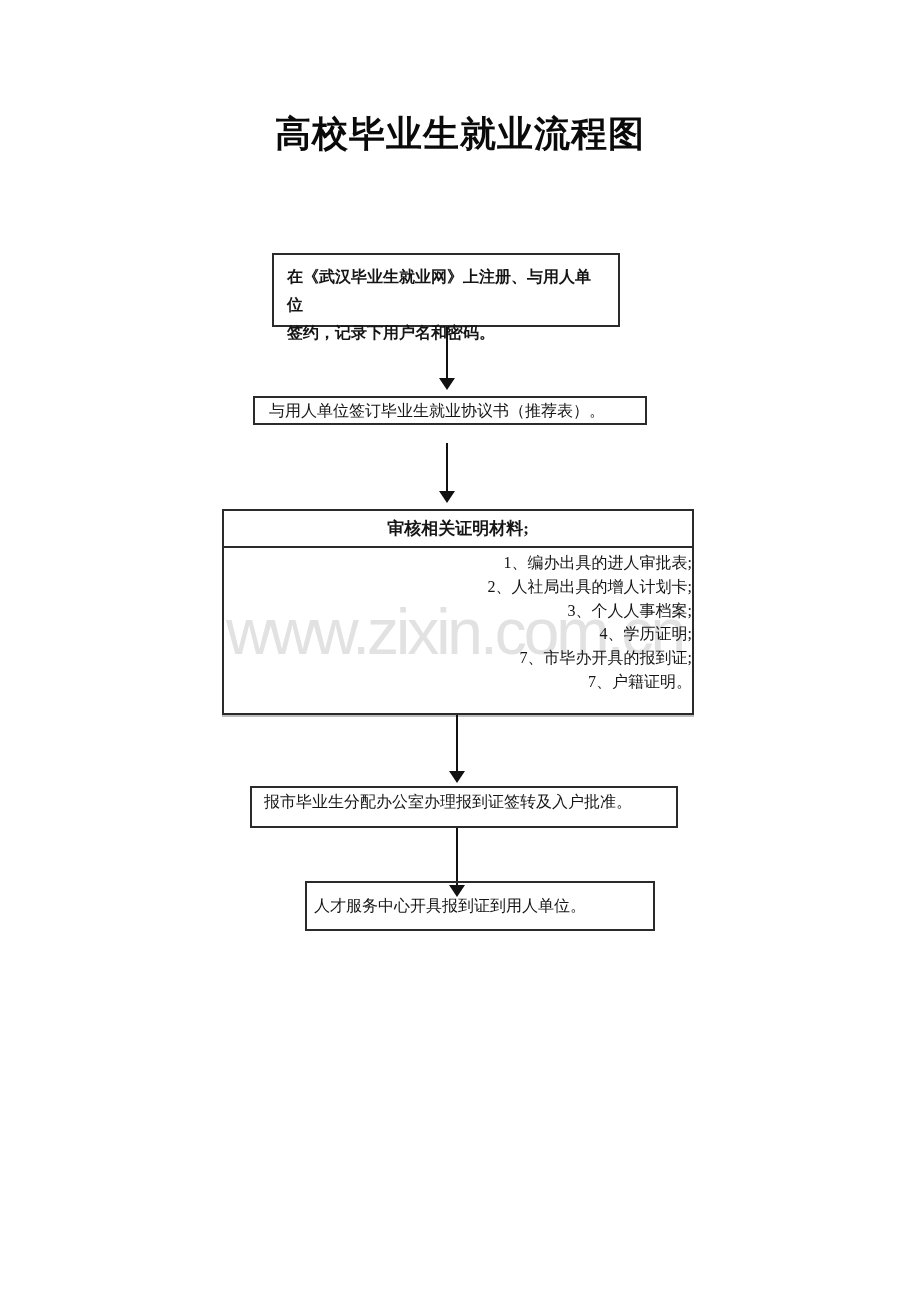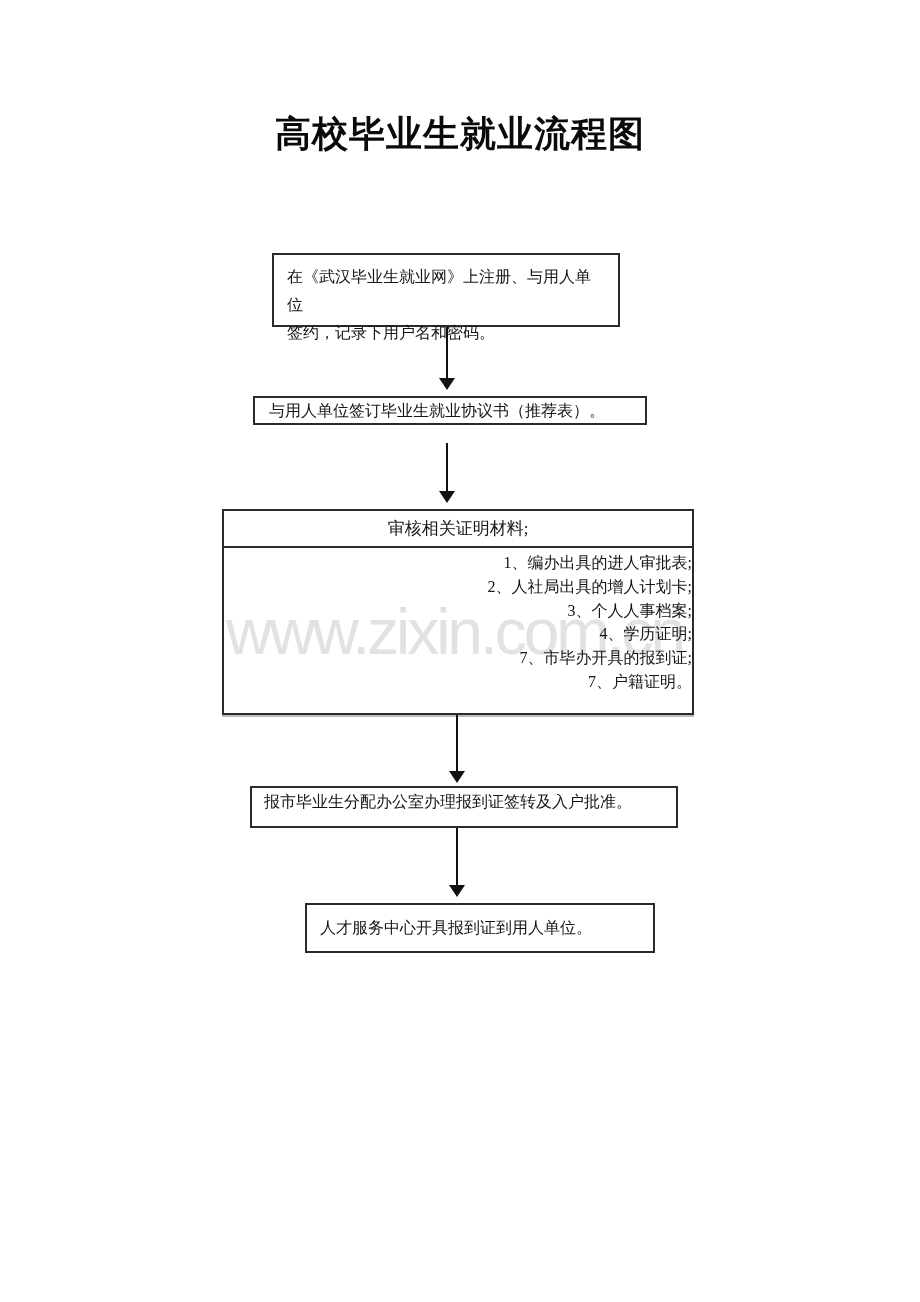--- a/index.html
+++ b/index.html
@@ -31,32 +31,32 @@
   .fbox{
     position:absolute;
     border:2px solid #2b2b2b;
     background:transparent;
     box-sizing:border-box;
     font-size:16px;
     color:#151515;
     z-index:2;
   }
   .fbox .txt{white-space:pre-line;line-height:28px;}
-  #box1{left:272px;top:253px;width:348px;height:74px;padding:8px 12px 0 13px;}
+  #box1{left:272px;top:253px;width:348px;height:74px;padding:8px 12px 0 13px;font-weight:bold;}
   #box2{left:253px;top:396px;width:394px;height:29px;display:flex;align-items:center;padding-left:14px;}
   #box3{left:222px;top:509px;width:472px;height:206px;box-shadow:0 2px 0 rgba(110,110,110,.45);}
   #box3-header{
     height:35px;border-bottom:2px solid #2b2b2b;
     display:flex;align-items:center;justify-content:center;
-    font-weight:normal;font-size:17px;
+    font-weight:bold;font-size:17px;
   }
   #box3-list{padding:3px 0 0 14px;text-align:right;}
   .b3-item{line-height:23.8px;font-size:16px;}
   #box4{left:250px;top:786px;width:428px;height:42px;display:flex;padding-left:12px;}
-  #box5{left:305px;top:903px;width:350px;height:50px;display:flex;align-items:center;padding-left:13px;}
+  #box5{left:305px;top:881px;width:350px;height:50px;display:flex;align-items:center;padding-left:7px;}
   .arrow{position:absolute;z-index:2;}
   .arrow .shaft{position:absolute;left:0;top:0;width:2px;background:#111;}
   .arrow .head{
     position:absolute;left:-7px;
     width:0;height:0;
     border-left:8px solid transparent;
     border-right:8px solid transparent;
     border-top:12px solid #111;
   }
   #arrow1{left:446px;top:327px;} #arrow1 .shaft{height:51px;} #arrow1 .head{top:51px;}

